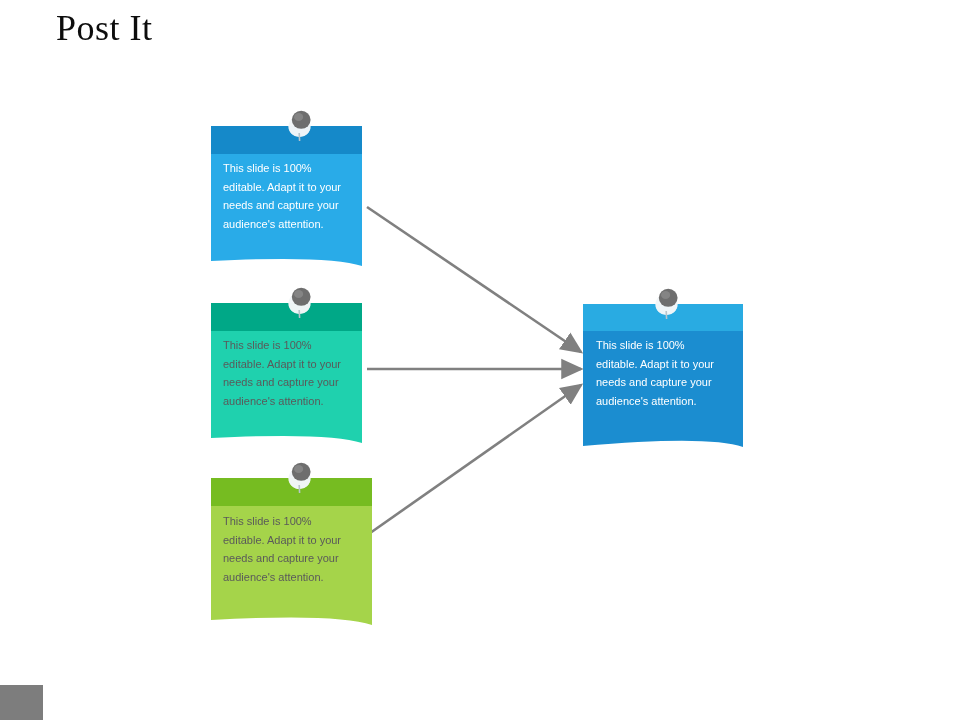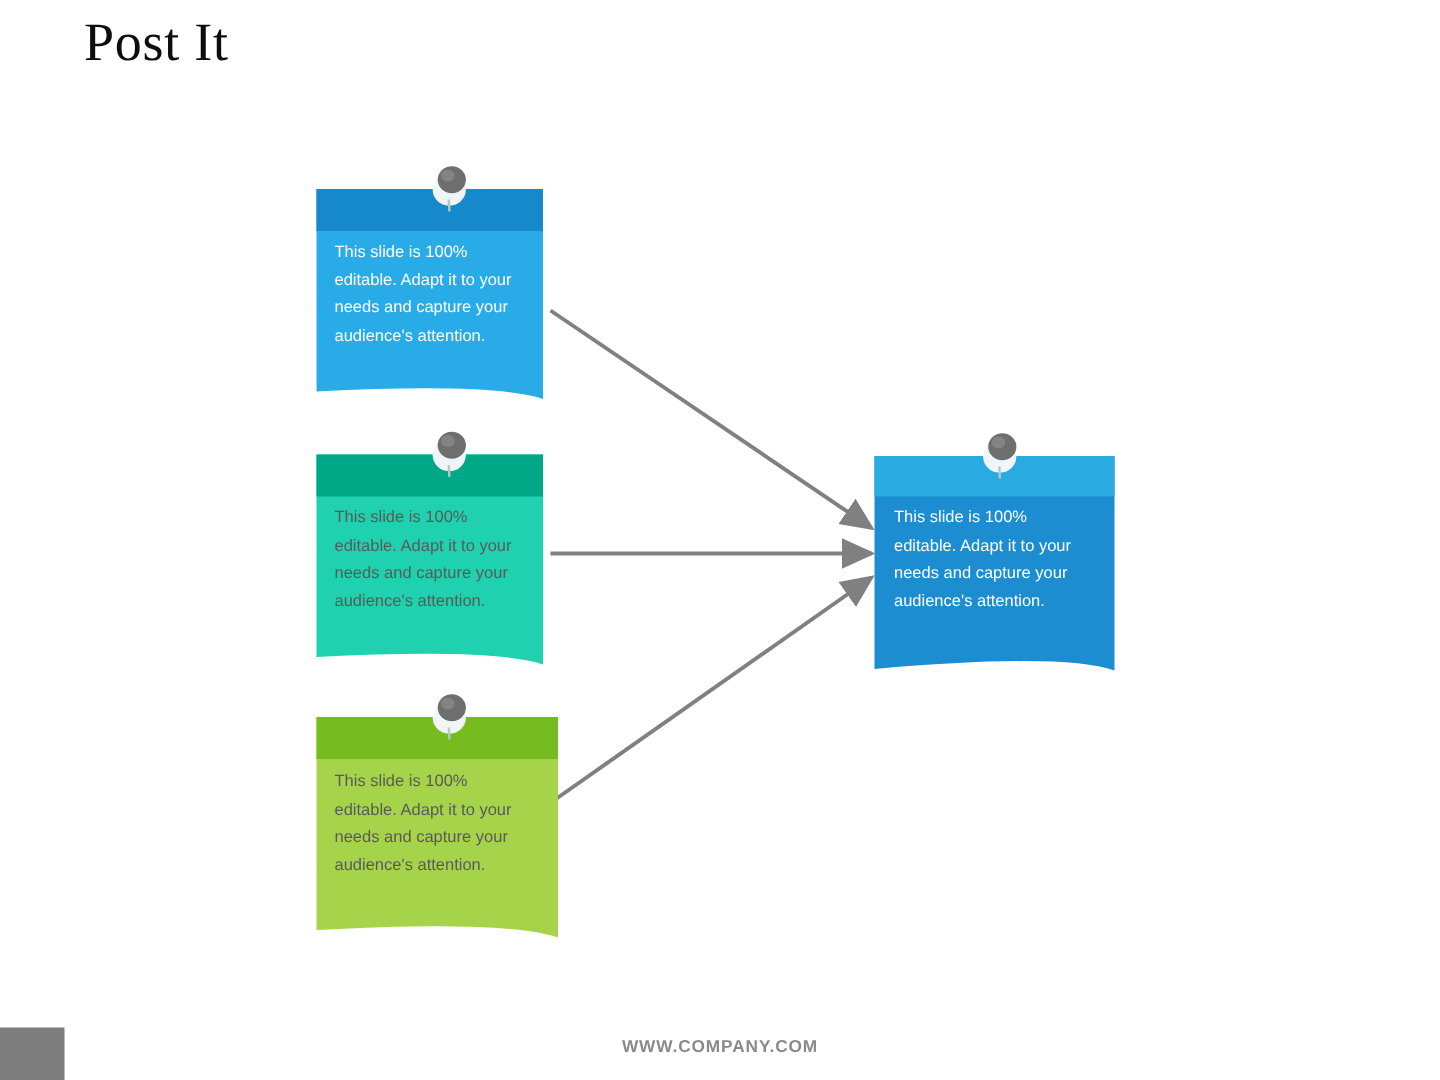--- a/index.html
+++ b/index.html
@@ -150,16 +150,15 @@
     <div class="note-text" style="left:18px; top:41px; width:128px; color:#FFFFFF;">This slide is 100% editable. Adapt it to your needs and capture your audience's attention.</div>
     <svg class="pin" style="left:72px; top:-11px;" viewBox="0 0 34 38">
       <ellipse cx="16.5" cy="20.5" rx="11" ry="10.5" fill="#FFFFFF" opacity="0.97"></ellipse>
       <ellipse cx="16.5" cy="20.5" rx="11" ry="10.5" fill="#E8EEF2" opacity="0.55"></ellipse>
       <path d="M16.2,27 L16.6,35" stroke="#B9C4CC" stroke-width="1.6" fill="none"></path>
       <ellipse cx="18.2" cy="13.8" rx="9.4" ry="9.0" fill="#6E6E6E"></ellipse>
       <ellipse cx="15.6" cy="11.0" rx="4.6" ry="4.0" fill="#848484"></ellipse>
     </svg>
   </div>
 
-  <div id="footer-url">WWW.COMPANY.COM</div>
   <div id="corner-block"></div>
 
 </div>
 
 </body></html>

